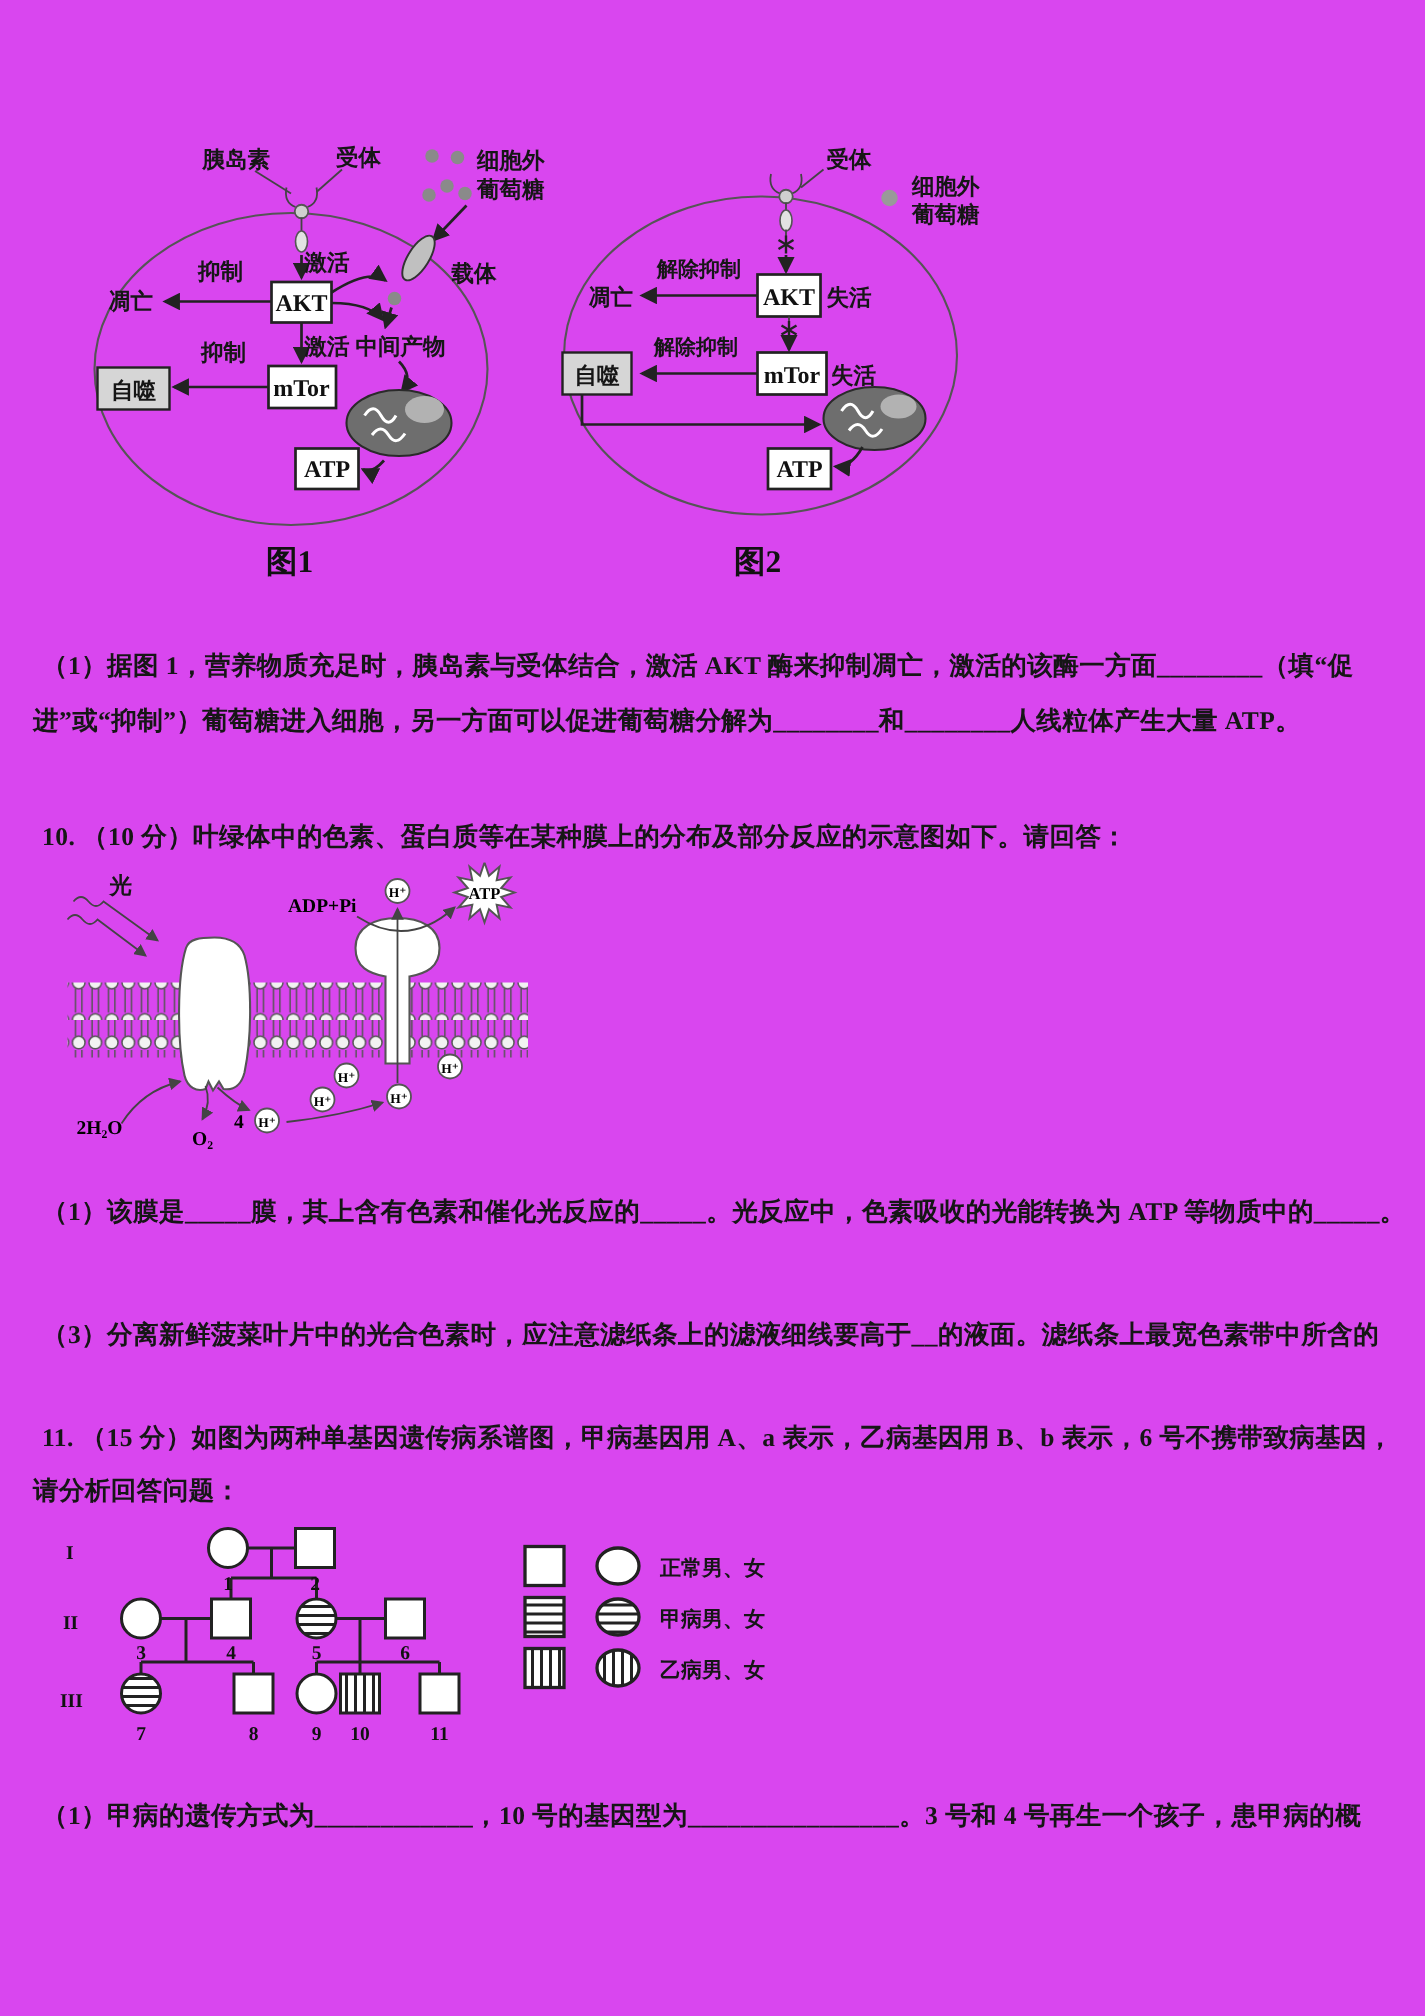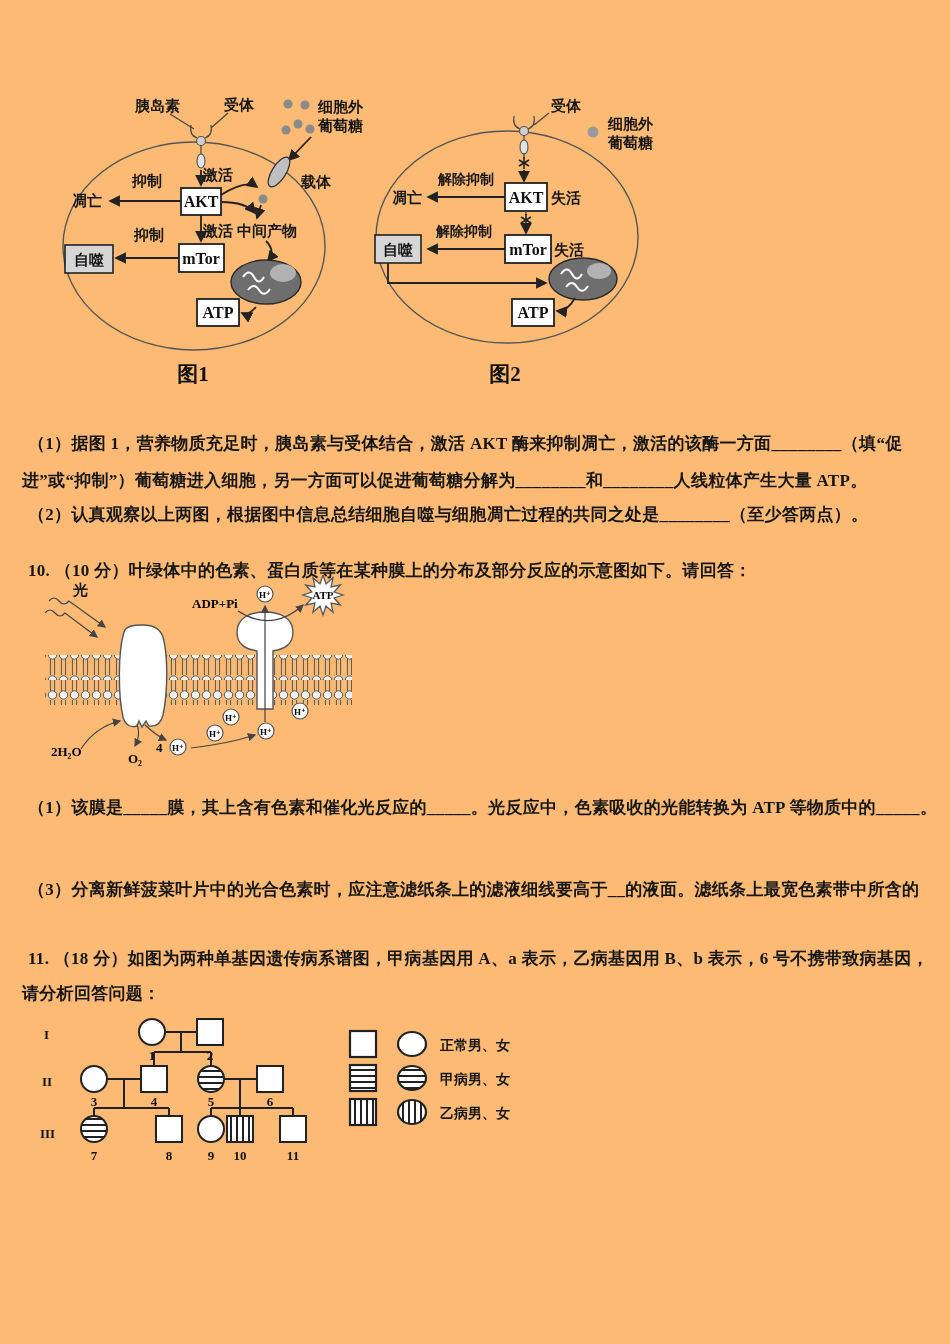--- a/index.html
+++ b/index.html
@@ -1,16 +1,16 @@
 <!DOCTYPE html>
 <html><head>
 <meta charset="utf-8">
 <style>
   html,body{margin:0;padding:0;background:#fff;}
-  .page{position:relative;width:950px;height:1344px;background:#fdba74;overflow:hidden;
+  .page{position:relative;width:950px;height:1344px;background:#d946ef;overflow:hidden;
         font-family:"Liberation Serif","DejaVu Serif",serif;color:#111;}
   .dsvg{position:absolute;}
   .tline{position:absolute;left:28px;white-space:nowrap;font-weight:700;font-size:17px;
          letter-spacing:0.3px;color:#161616;text-align:right;}
   .tline.cont{left:22px;font-family:Liberation Serif, serif;}
   
   .oline{fill:none;stroke:#555;stroke-width:1.4;}
   .box{fill:#ffffff;stroke:#222;stroke-width:1.8;}
   .shadebox{fill:#d6d6d6;stroke:#222;stroke-width:1.6;}
   .arrow{stroke:#222;stroke-width:1.8;fill:none;}
@@ -153,23 +153,22 @@
       <path d="M196,202 q6,-8 11,0 q5,8 11,-1" stroke="#fff" stroke-width="2" fill="none"></path>
     </g>
     <rect class="box" x="142" y="214" width="42" height="27"></rect>
     <text class="lat" x="163" y="233" text-anchor="middle">ATP</text>
     <path class="arrow" d="M205,213 Q197,227 187,226" marker-end="url(#f2a)"></path>
     <text class="cap" x="135" y="296" text-anchor="middle">图2</text>
   </svg>
 
   <div class="tline" style="top:432px">（1）据图 1，营养物质充足时，胰岛素与受体结合，激活 AKT 酶来抑制凋亡，激活的该酶一方面________（填“促</div>
   <div class="tline cont" style="top:469px">进”或“抑制”）葡萄糖进入细胞，另一方面可以促进葡萄糖分解为________和________人线粒体产生大量 ATP。</div>
-  <div class="tline" style="top:503px">（2）认真观察以上两图，根据图中信息总结细胞自噬与细胞凋亡过程的共同之处是________（至少答两点）。</div>
-
-  <div class="tline" style="top:559px">10. （10 分）叶绿体中的色素、蛋白质等在某种膜上的分布及部分反应的示意图如下。请回答：</div>
+
+  <div class="tline" style="top:546px">10. （10 分）叶绿体中的色素、蛋白质等在某种膜上的分布及部分反应的示意图如下。请回答：</div>
 
   <svg class="dsvg" style="left:25px;top:575px" width="340" height="215" viewBox="0 0 340 215">
     <defs>
       <marker id="mma" viewBox="0 0 10 10" refX="8.5" refY="5" markerWidth="7" markerHeight="7" orient="auto-start-reverse">
         <path d="M0,0L10,5L0,10z" fill="#444"></path>
       </marker>
       <pattern id="lipTop" width="11" height="25" patternUnits="userSpaceOnUse">
         <circle cx="5.5" cy="5" r="4.2" fill="#f2f2f2" stroke="#555" stroke-width="1"></circle>
         <line x1="3.4" y1="9" x2="3.4" y2="25" stroke="#555" stroke-width="1"></line>
         <line x1="7.6" y1="9" x2="7.6" y2="25" stroke="#555" stroke-width="1"></line>
@@ -230,21 +229,21 @@
     </g>
     <g>
       <circle cx="275" cy="136" r="8" fill="#fff" stroke="#555" stroke-width="1.2"></circle>
       <text x="275" y="140" text-anchor="middle" font-size="9" font-weight="700">H⁺</text>
     </g>
   </svg>
 
   <div class="tline" style="top:796px">（1）该膜是_____膜，其上含有色素和催化光反应的_____。光反应中，色素吸收的光能转换为 ATP 等物质中的_____。</div>
   <div class="tline" style="top:878px">（3）分离新鲜菠菜叶片中的光合色素时，应注意滤纸条上的滤液细线要高于__的液面。滤纸条上最宽色素带中所含的</div>
 
-  <div class="tline" style="top:947px">11. （18 分）如图为两种单基因遗传病系谱图，甲病基因用 A、a 表示，乙病基因用 B、b 表示，6 号不携带致病基因，</div>
+  <div class="tline" style="top:947px">11. （15 分）如图为两种单基因遗传病系谱图，甲病基因用 A、a 表示，乙病基因用 B、b 表示，6 号不携带致病基因，</div>
   <div class="tline cont" style="top:982px">请分析回答问题：</div>
 
   <svg class="dsvg" style="left:30px;top:1008px" width="310" height="172" viewBox="0 0 310 172">
     <defs>
       <pattern id="ph" width="6" height="6" patternUnits="userSpaceOnUse">
         <rect width="6" height="6" fill="#fff"></rect>
         <line x1="0" y1="3" x2="6" y2="3" stroke="#222" stroke-width="2"></line>
       </pattern>
       <pattern id="pv" width="6" height="6" patternUnits="userSpaceOnUse">
         <rect width="6" height="6" fill="#fff"></rect>
@@ -322,14 +321,15 @@
       <ellipse cx="72" cy="53" rx="14" ry="12" fill="url(#lh)" stroke="#222" stroke-width="2.2"></ellipse>
       <text class="zhs" x="100" y="59">甲病男、女</text>
     </g>
     <g>
       <rect x="10" y="74" width="26" height="26" fill="url(#lv)" stroke="#222" stroke-width="2.2"></rect>
       <ellipse cx="72" cy="87" rx="14" ry="12" fill="url(#lv)" stroke="#222" stroke-width="2.2"></ellipse>
       <text class="zhs" x="100" y="93">乙病男、女</text>
     </g>
   </svg>
 
+  <div class="tline" style="top:1199px">（1）甲病的遗传方式为____________，10 号的基因型为________________。3 号和 4 号再生一个孩子，患甲病的概</div>
 
 </div>
 
 </body></html>

